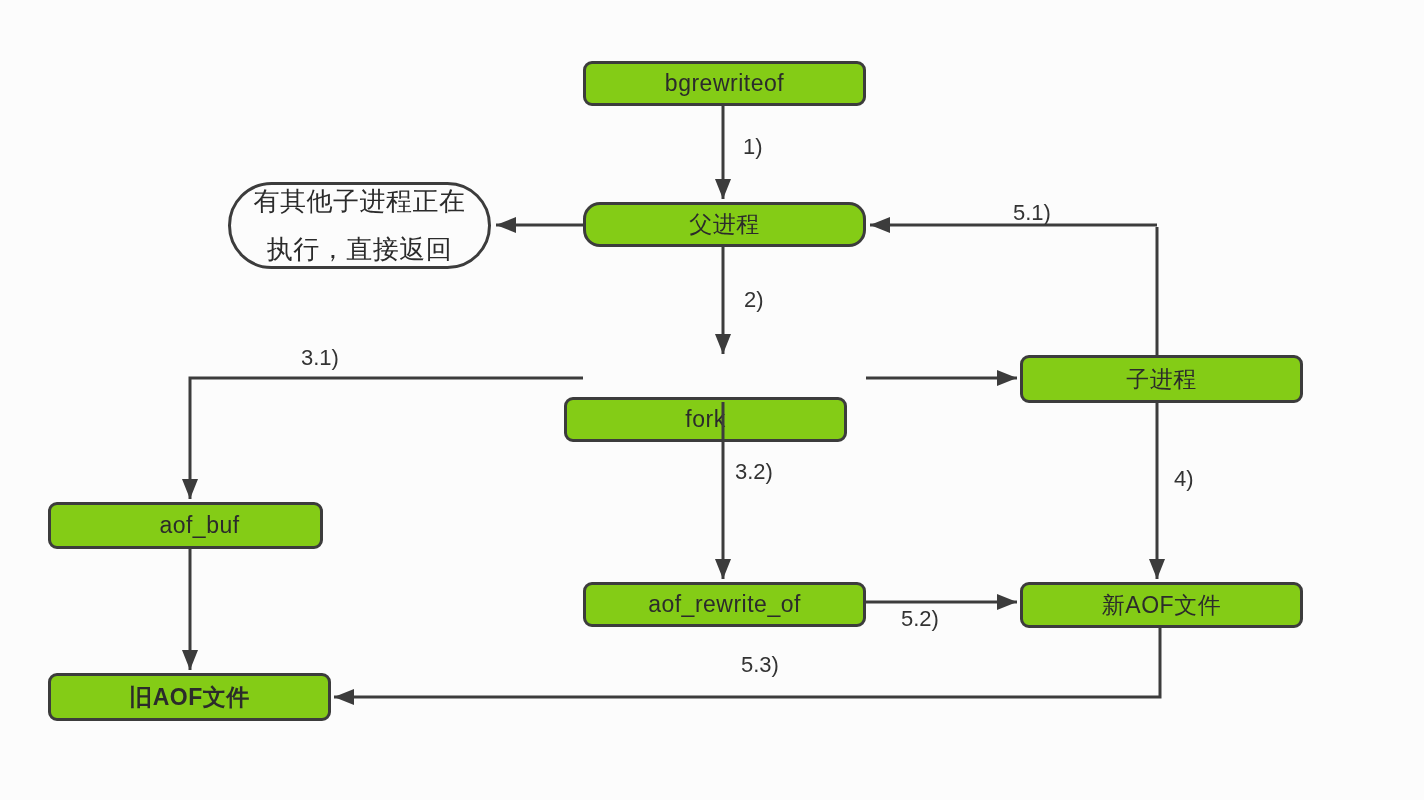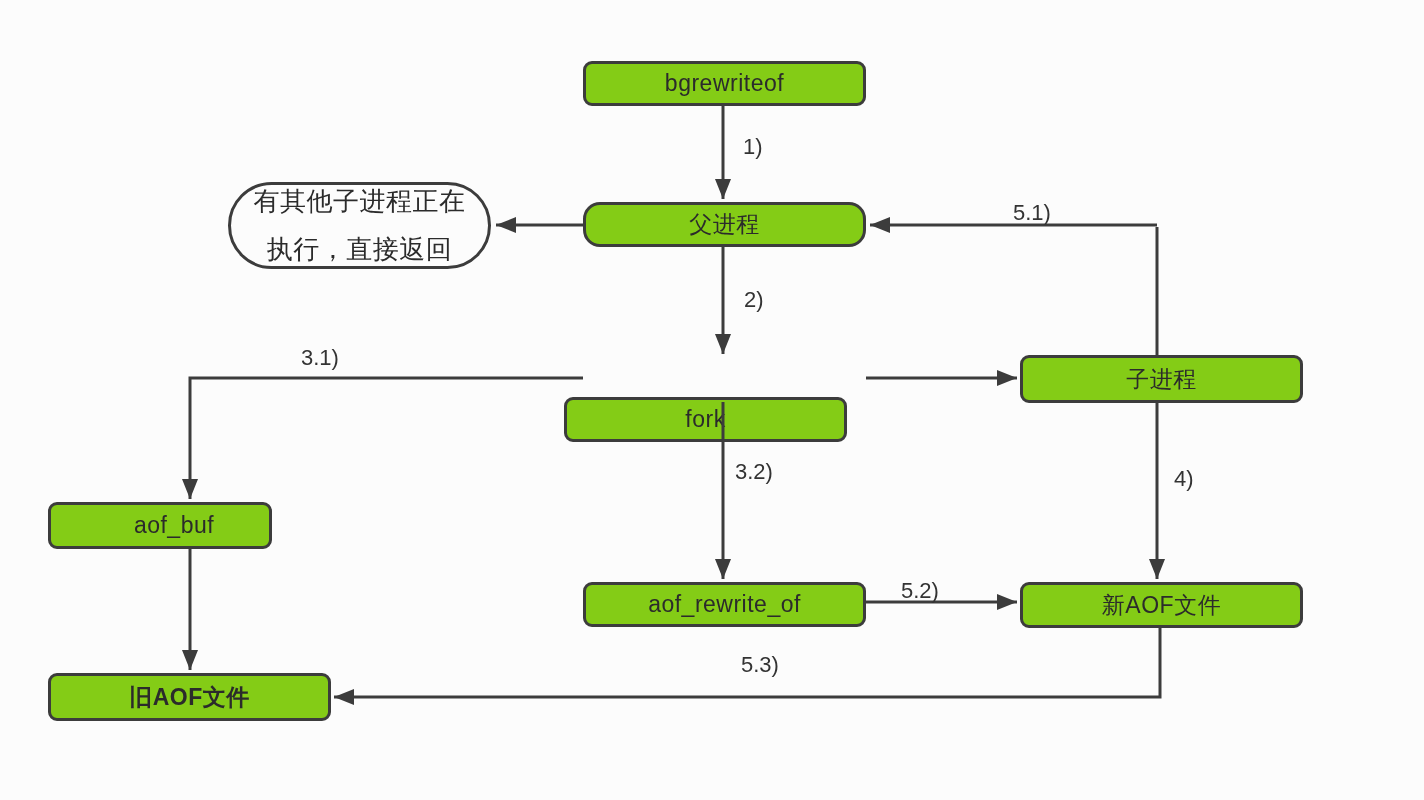--- a/index.html
+++ b/index.html
@@ -86,21 +86,21 @@
 
 
   <div class="node" style="left:564px; top:357px; width:283px; height:45px;margin-top:40px;">
     <span>fork</span>
   </div>
 
   <div class="node" style="left:1020px; top:355px; width:283px; height:48px;">
     <span>子进程</span>
   </div>
 
-  <div class="node" style="left:48px; top:502px; width:224px; height:47px;padding-left:28px;">
+  <div class="node" style="left:48px; top:502px; width:275px; height:47px;padding-left:28px;">
     <span>aof_buf</span>
   </div>
 
   <div class="node" style="left:1020px; top:582px; width:283px; height:46px;">
     <span>新AOF文件</span>
   </div>
 
   <div class="node" style="left:583px; top:582px; width:283px; height:45px;">
     <span>aof_rewrite_of</span>
   </div>
@@ -128,16 +128,16 @@
     <path class="edge" d="M190,549 L190,670" marker-end="url(#arrow)"></path>
     <path class="edge" d="M1160,628 L1160,697 L334,697" marker-end="url(#arrow)"></path>
   </svg>
 
   <span class="edge-label" style="left:743px; top:134px;">1)</span>
   <span class="edge-label" style="left:1013px; top:200px;text-align:right;">5.1)</span>
   <span class="edge-label" style="left:744px; top:287px;">2)</span>
   <span class="edge-label" style="left:301px; top:345px;">3.1)</span>
   <span class="edge-label" style="left:735px; top:459px;">3.2)</span>
   <span class="edge-label" style="left:1174px; top:466px;">4)</span>
-  <span class="edge-label" style="left:901px; top:578px;">5.2)</span>
+  <span class="edge-label" style="left:901px; top:606px;">5.2)</span>
   <span class="edge-label" style="left:741px; top:652px;">5.3)</span>
 
 </div>
 
 </body></html>

